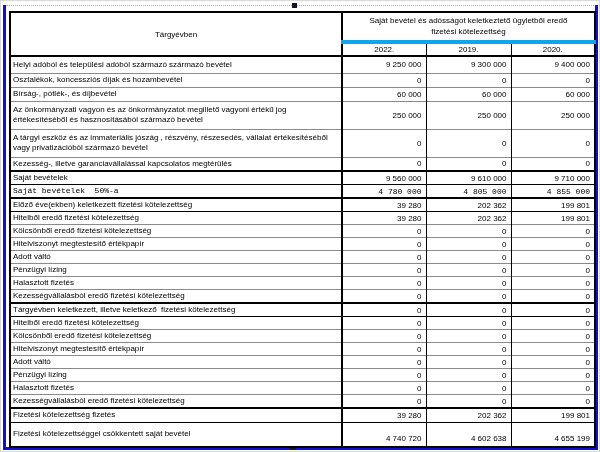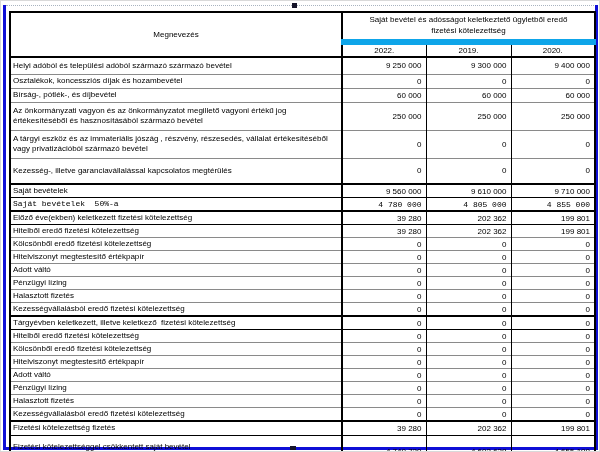--- a/index.html
+++ b/index.html
@@ -10,21 +10,21 @@
              border-left:3px solid #0f0fd6;border-right:3px solid #0f0fd6;border-bottom:3px solid #0f0fd6;}
   .handle{position:absolute;background:#15152a;}
   .handle.top{left:291px;top:2px;width:5px;height:5px;}
   .handle.bottom{left:289px;top:445px;width:6px;height:4px;}
 
   table.sheet{position:absolute;left:8px;top:10px;width:585px;border-collapse:collapse;table-layout:fixed;
               border:2px solid #000;}
   .sheet th,.sheet td{font-size:8px;font-weight:normal;color:#000;overflow:hidden;box-sizing:border-box;}
   .sheet th.mh{text-align:center;vertical-align:middle;border-right:2px solid #000;border-bottom:2px solid #000;}
   .sheet th.group{height:30px;vertical-align:middle;line-height:1.35;padding:0 20px;
-                  border-bottom:6px solid #0ea5e9;}
+                  border-bottom:4px solid #0ea5e9;}
   .sheet th.year{height:14px;text-align:center;vertical-align:middle;border-left:1px solid #000;
                  border-bottom:2px solid #000;}
   .sheet th.y0{border-left:2px solid #000;}
   .sheet td.lbl{padding:1px 2px;line-height:1.25;white-space:pre-wrap;vertical-align:middle;}
   .sheet td.val{text-align:right;padding:0 4px;border-left:1px solid #000;vertical-align:middle;white-space:nowrap;}
   .sheet td.v0{border-left:2px solid #000;}
   .sheet tbody tr{border-top:1px solid #8a8a8a;}
   .sheet tbody tr.tb-none{border-top:none;}
   .sheet tbody tr.tb-black{border-top:1px solid #000;}
   .sheet tbody tr.tb-thick{border-top:2px solid #000;}
@@ -43,21 +43,21 @@
 
   <table class="sheet">
     <colgroup>
       <col style="width:332px">
         <col style="width:84px">
         <col style="width:85px">
         <col style="width:84px">
     </colgroup>
     <thead>
       <tr>
-        <th class="mh" rowspan="2">Megnevezés</th>
+        <th class="mh" rowspan="2">Tárgyévben</th>
         <th class="group" colspan="3">Saját bevétel és adósságot keletkeztető ügyletből eredő fizetési kötelezettség</th>
       </tr>
       <tr>
         <th class="year y0">2022.</th>
         <th class="year">2019.</th>
         <th class="year">2020.</th>
       </tr>
     </thead>
     <tbody>
         <tr class="tb-none" style="height: 17px;">
@@ -83,21 +83,21 @@
           <td class="val v0">250 000</td>
           <td class="val">250 000</td>
           <td class="val">250 000</td>
         </tr>
         <tr class="tb-gray" style="height: 28px;">
           <td class="lbl">A tárgyi eszköz és az immateriális jószág , részvény, részesedés, vállalat értékesítéséből vagy privatizációból származó bevétel</td>
           <td class="val v0">0</td>
           <td class="val">0</td>
           <td class="val">0</td>
         </tr>
-        <tr class="tb-gray" style="height: 26px; margin-left: 26px;">
+        <tr class="tb-gray" style="height: 14px; margin-left: 26px;">
           <td class="lbl">Kezesség-, illetve garanciavállalással kapcsolatos megtérülés</td>
           <td class="val v0">0</td>
           <td class="val">0</td>
           <td class="val">0</td>
         </tr>
         <tr class="b tb-thick" style="height: 12px;">
           <td class="lbl">Saját bevételek</td>
           <td class="val v0">9 560 000</td>
           <td class="val">9 610 000</td>
           <td class="val">9 710 000</td>

